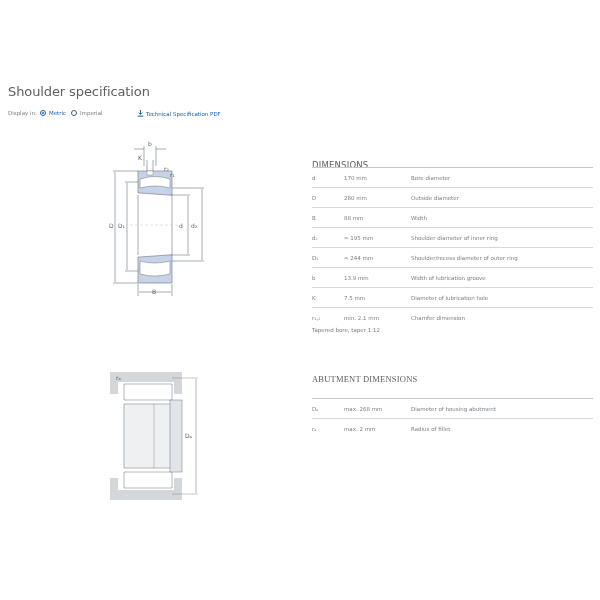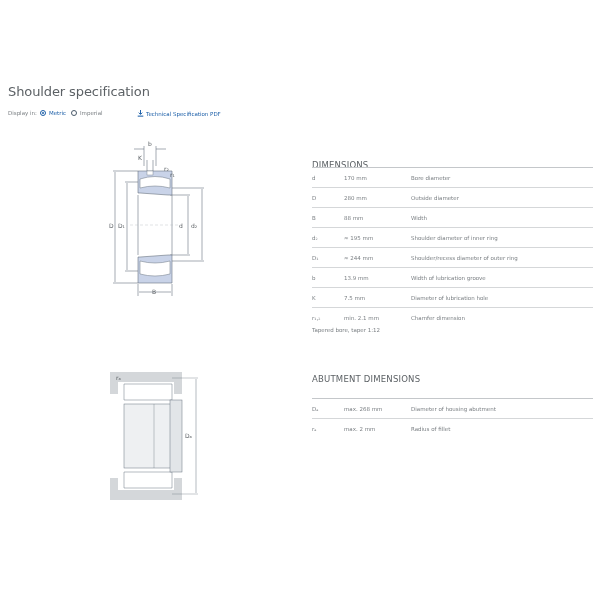--- a/index.html
+++ b/index.html
@@ -158,21 +158,21 @@
       </tr>
   <tr>
         <td class="sym">r₁,₂</td>
         <td class="val">min. 2.1 mm</td>
         <td>Chamfer dimension</td>
       </tr>
 </tbody>
   </table>
 <div class="note">Tapered bore, taper 1:12</div>
 
-<div class="section-title" style="top:374px;">ABUTMENT DIMENSIONS</div>
+<div class="section-title" style="top:374px;font-family:Liberation Serif, serif;">ABUTMENT DIMENSIONS</div>
 <table class="spec" style="top:398px;">
   <tbody>
       <tr>
         <td class="sym">Dₐ</td>
         <td class="val">max. 268 mm</td>
         <td>Diameter of housing abutment</td>
       </tr>
   <tr>
         <td class="sym">rₐ</td>
         <td class="val">max. 2 mm</td>

